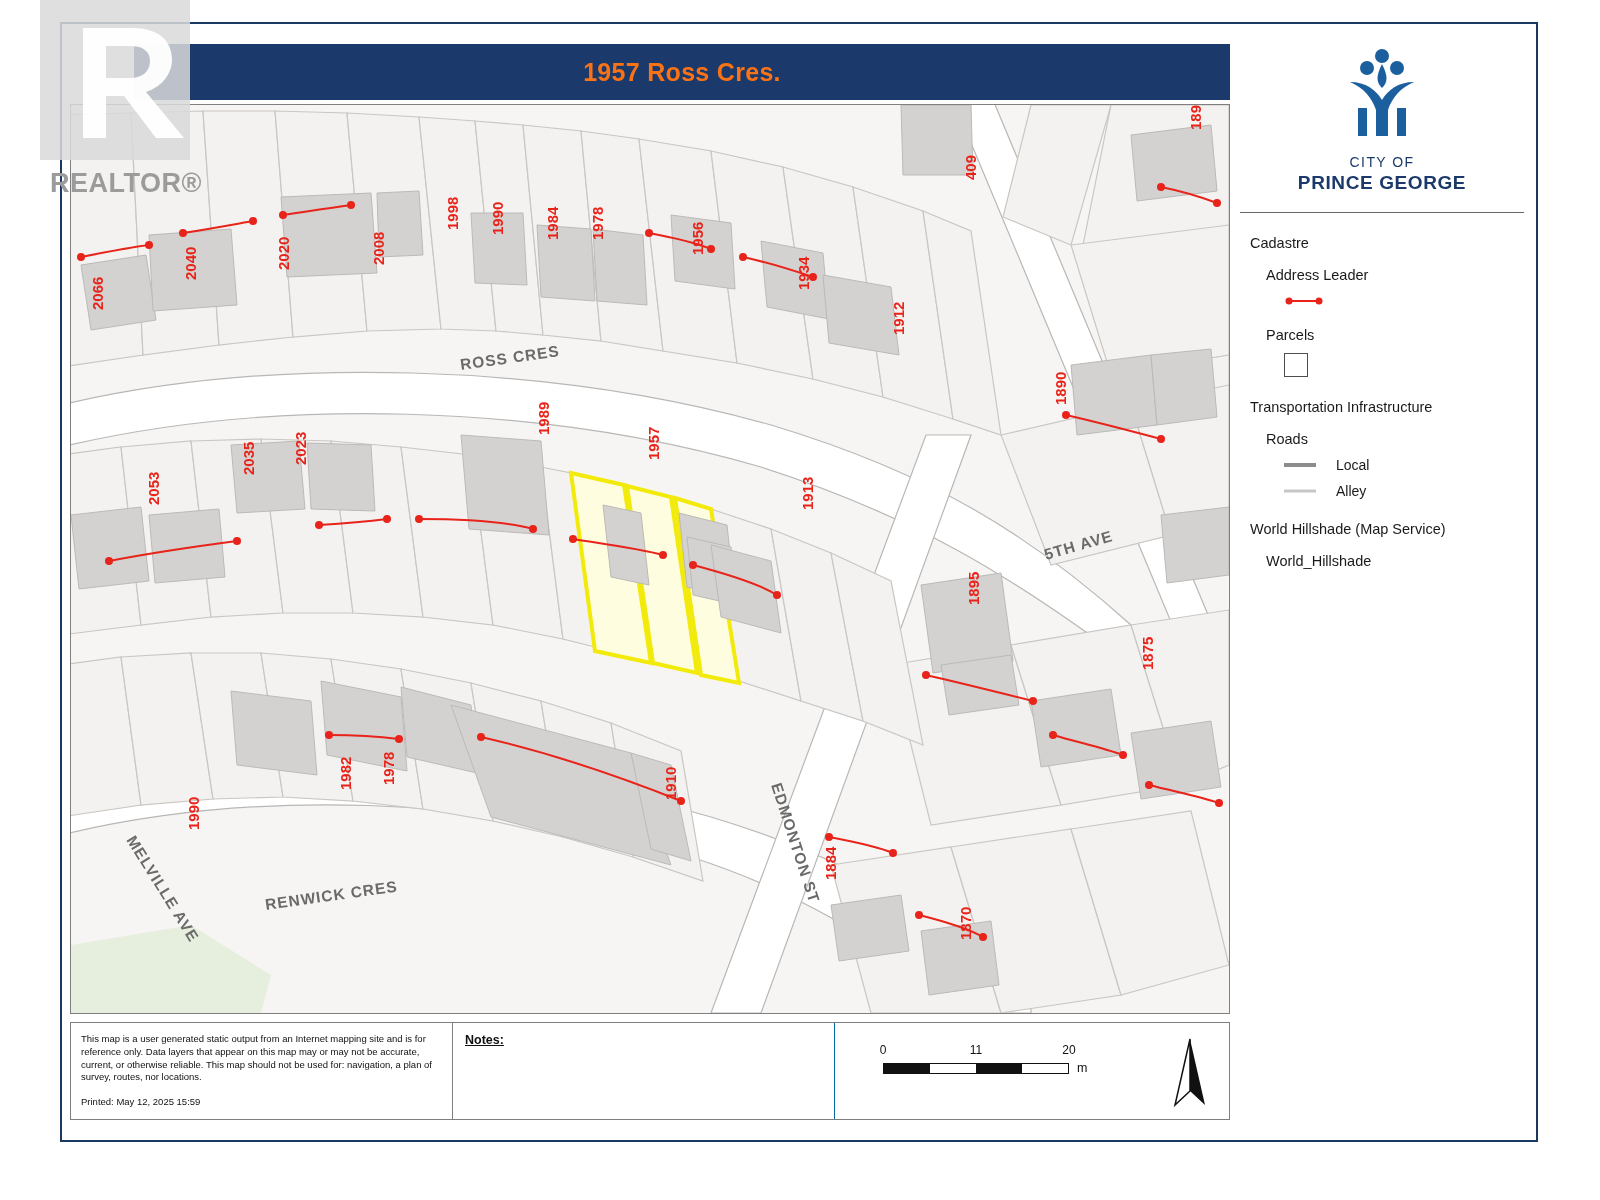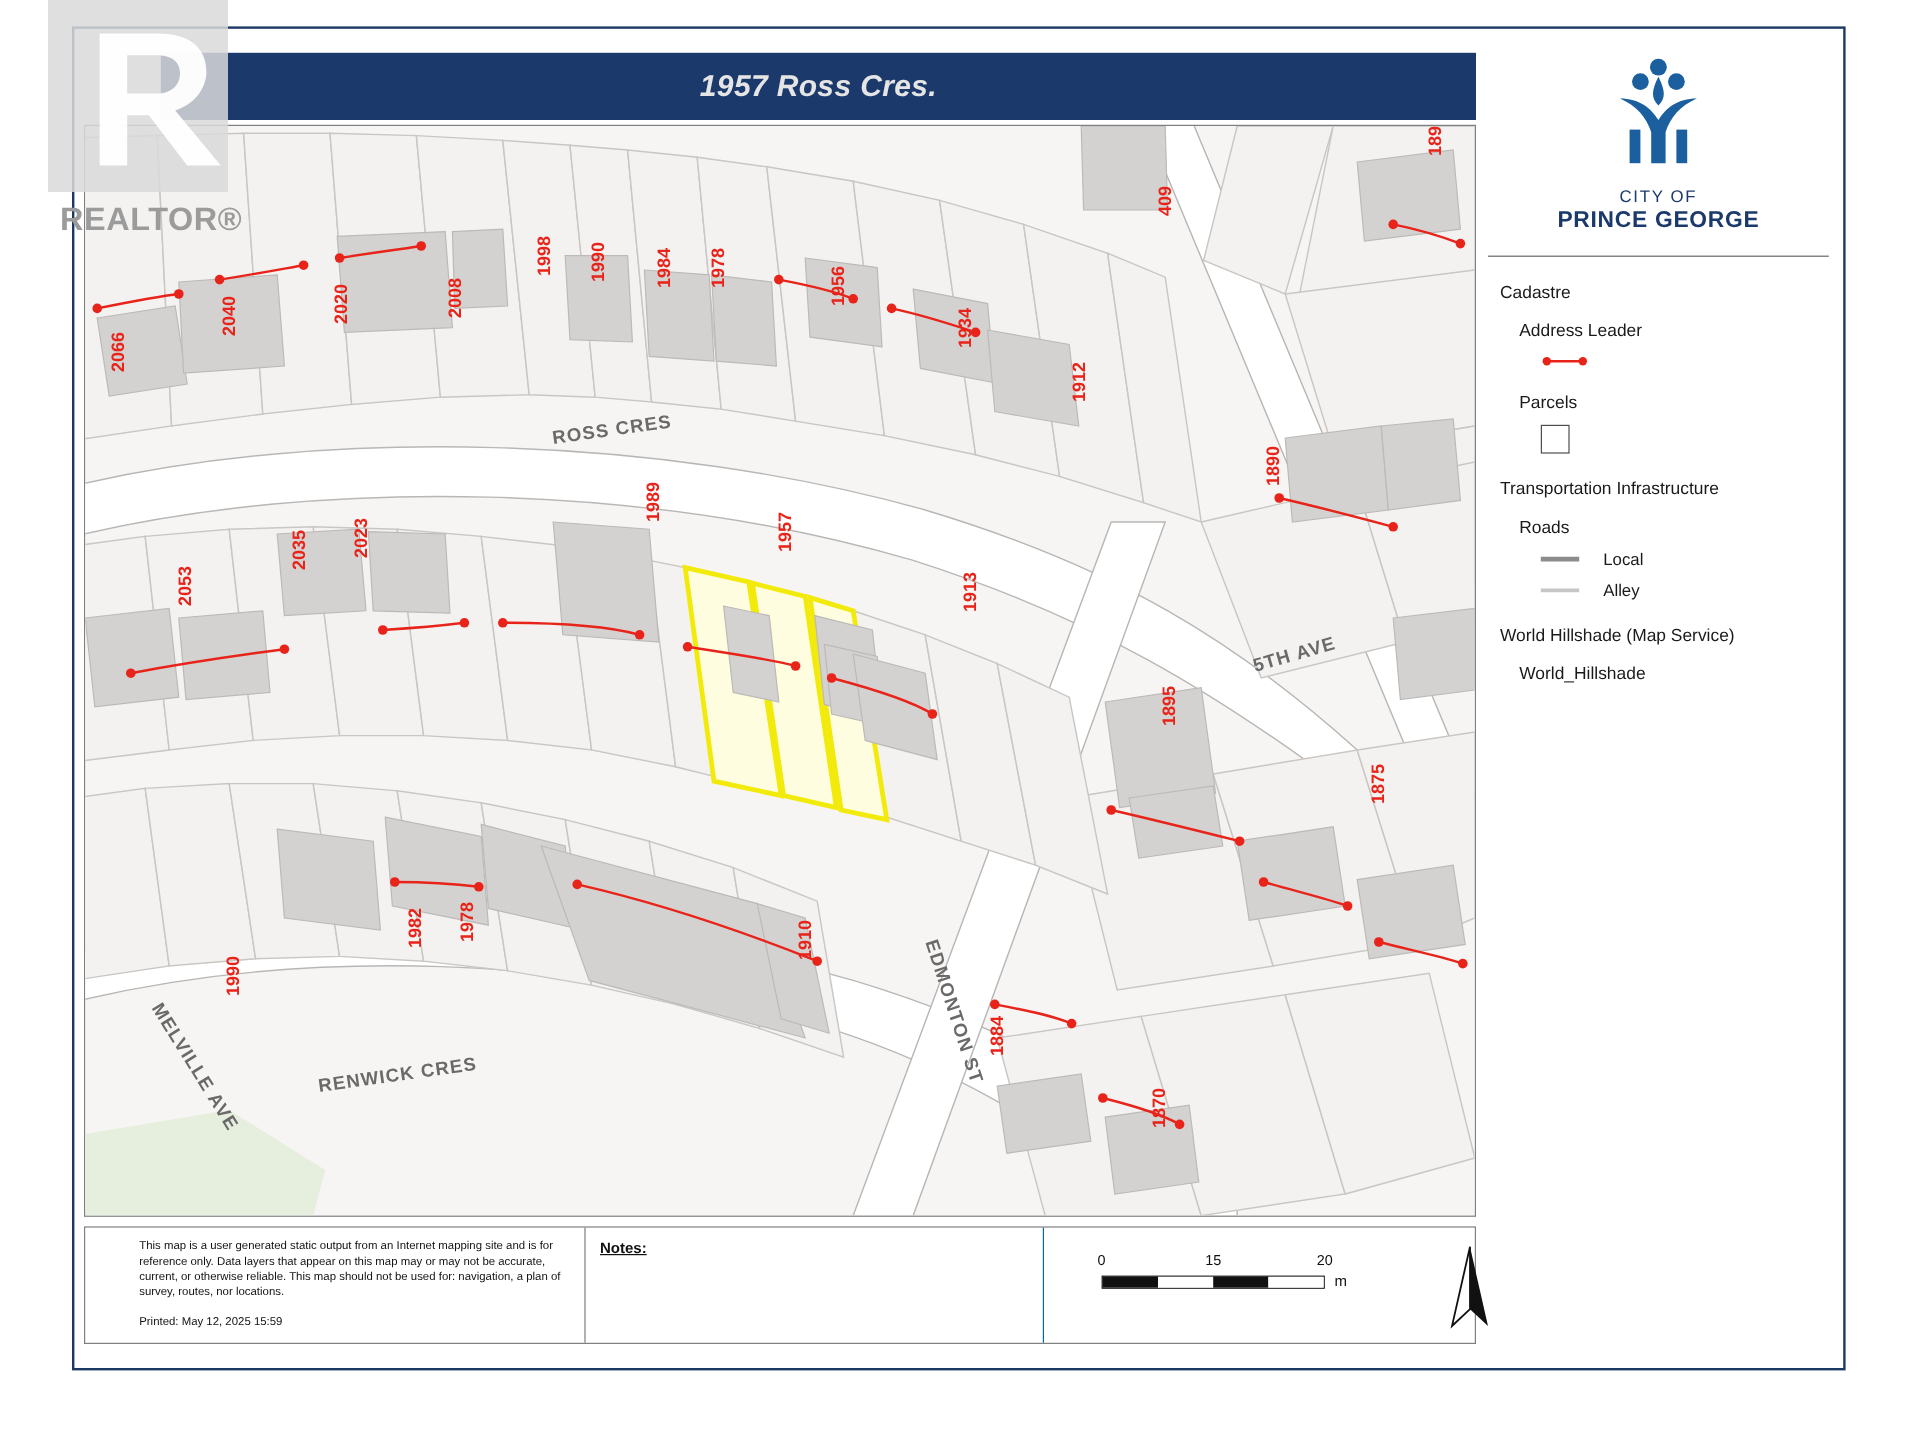--- a/index.html
+++ b/index.html
@@ -33,28 +33,27 @@
     background: #ffffff;
   }
   
   #title-bar {
     position: absolute;
     left: 134px;
     top: 44px;
     width: 1096px;
     height: 56px;
     background: #1b3a6b;
-    color: #e5e5e5;
+    color: #f97316;
     display: flex;
     align-items: center;
     justify-content: center;
     font-size: 25px;
     font-weight: bold;
     letter-spacing: 0.3px;
-    font-style: italic;
   }
   
   #map-panel {
     position: absolute;
     left: 70px;
     top: 104px;
     width: 1160px;
     height: 910px;
     border: 1px solid #7f7f7f;
     box-sizing: border-box;
@@ -132,21 +131,20 @@
   
   #bottom-bar {
     position: absolute;
     left: 70px;
     top: 1022px;
     width: 1160px;
     height: 98px;
     border: 1px solid #7f7f7f;
     box-sizing: border-box;
     display: flex;
-    padding-left: 35px;
   }
   #disclaimer {
     width: 382px;
     padding: 10px 12px 0 10px;
     box-sizing: border-box;
     border-right: 1px solid #7f7f7f;
     font-size: 9.5px;
     line-height: 1.35;
     color: #111;
   }
@@ -540,21 +538,21 @@
       <div>This map is a user generated static output from an Internet mapping site and is for reference only. Data layers that appear on this map may or may not be accurate, current, or otherwise reliable. This map should not be used for: navigation, a plan of survey, routes, nor locations.</div>
       <div id="printed">Printed: May 12, 2025 15:59</div>
     </div>
     <div id="notes">
       <span id="notes-label">Notes:</span>
     </div>
     <div id="scale-area">
       <div id="scalebar-wrap">
         <div class="scale-labels">
           <span style="left:0%">0</span>
-          <span style="left:50%">15</span>
+          <span style="left:50%">11</span>
           <span style="left:100%">20</span>
         </div>
         <div id="scale-bar">
           <div class="sb-black"></div>
           <div class="sb-white"></div>
           <div class="sb-black"></div>
           <div class="sb-white"></div>
         </div>
       </div>
       <div id="scale-unit">m</div>

